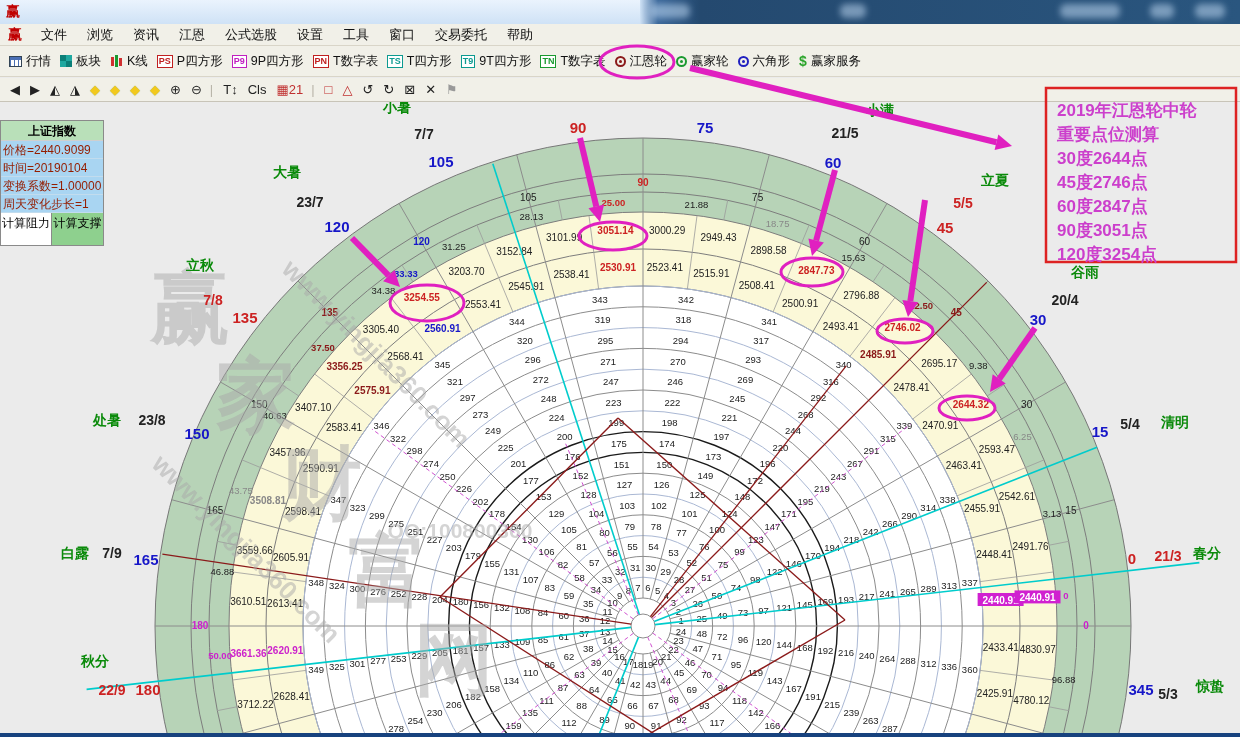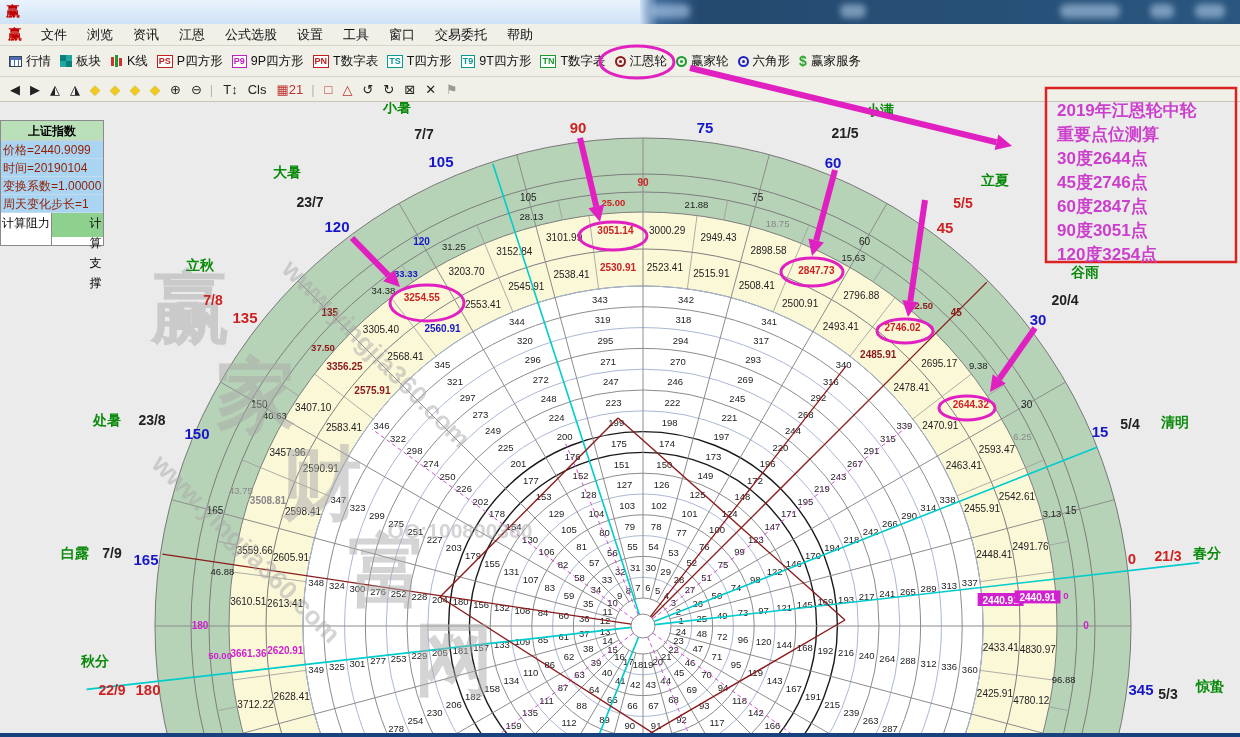--- a/index.html
+++ b/index.html
@@ -39,21 +39,21 @@
   .t2.sep { color:#b8b4a8; margin-left:8px; }
   .t2.red { color:#c03030; }
   .t2.gray { color:#999; }
   #panel { position:absolute; left:0; top:120px; width:104px; z-index:25;
     border:1px solid #8a8a8a; background:#fff; font-size:12px; }
   #panel .hd { background:#b9e0b9; color:#000; text-align:center; height:20px; line-height:20px; font-weight:bold; border-bottom:1px solid #cfcfcf; }
   #panel .row { background:#a9d5f2; color:#941d00; height:18px; line-height:19px; padding-left:2px;
     border-bottom:1px solid #c2dcee; white-space:nowrap; overflow:hidden; }
   #panel .btns { display:flex; }
   #panel .btn1 { width:51px; background:#fff; text-align:center; height:32px; line-height:20px; border-right:1px solid #8a8a8a; }
-  #panel .btn2 { width:51px; background:#8ed08e; text-align:center; height:24px; line-height:20px;padding-left:36px; }
+  #panel .btn2 { width:51px; background:#8ed08e; text-align:center; height:32px; line-height:20px; }
   svg { position:absolute; left:0; top:0; z-index:5; }
   #annot { z-index:40; pointer-events:none; }
   #bottomstrip { position:absolute; left:0; top:733px; width:1240px; height:4px; background:#17427e; z-index:50; }
 </style>
 </head>
 <body>
 
 <div id="titlebar">
   <div class="dark">
     <div class="smudge" style="left:10px;width:40px;"></div>

